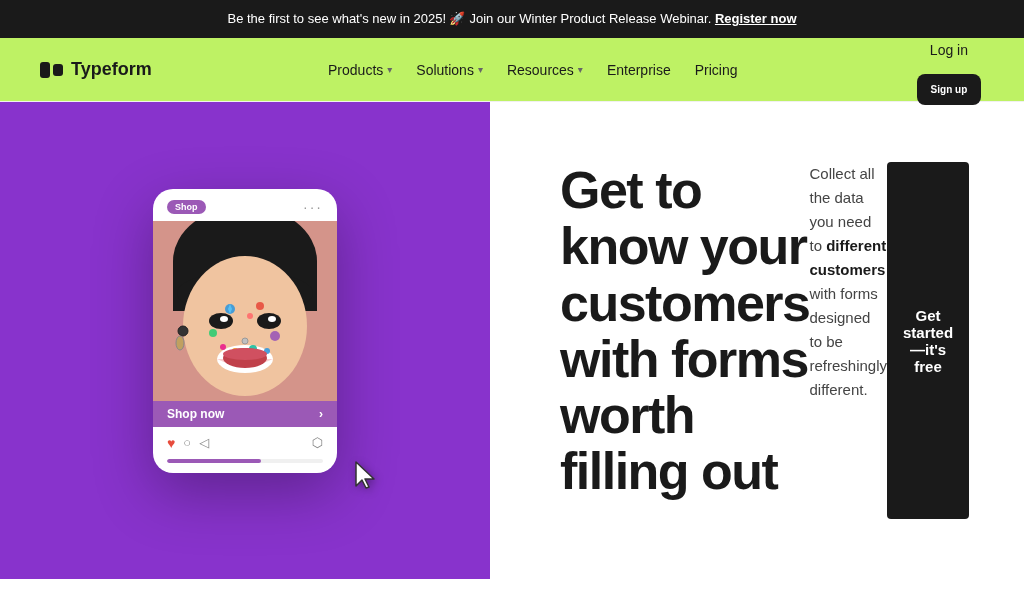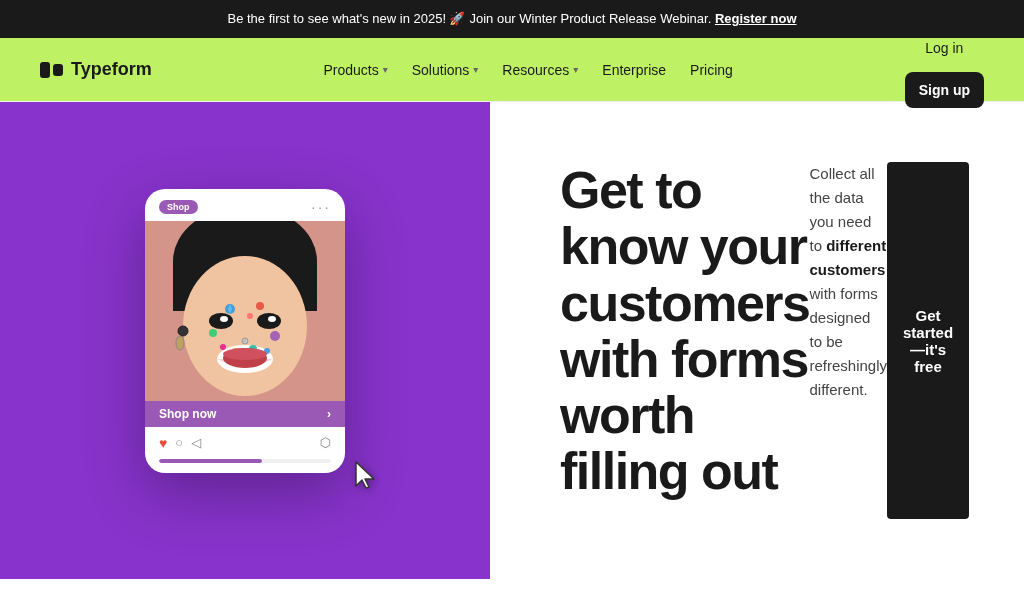--- a/index.html
+++ b/index.html
@@ -86,21 +86,21 @@
       font-size: 14px;
       color: #1a1a1a;
       background: none;
       border: none;
       padding: 8px 16px;
       cursor: pointer;
       border-radius: 6px;
       font-weight: 500;
     }
     .btn-signup {
-      font-size: 14px;
+      font-size: 10px;
       color: #fff;
       background: #1a1a1a;
       border: none;
       padding: 10px 14px;
       border-radius: 8px;
       cursor: pointer;
       font-weight: 600;
     }
 
     
@@ -119,21 +119,21 @@
       align-items: center;
       justify-content: center;
       padding: 40px 40px 60px 40px;
       position: relative;
     }
 
     
     .phone-card {
       background: #fff;
       border-radius: 20px;
-      width: 200px;
+      width: 184px;
       box-shadow: 0 20px 60px rgba(0,0,0,0.3);
       overflow: hidden;
     }
     .card-header {
       display: flex;
       align-items: center;
       justify-content: space-between;
       padding: 10px 14px 6px;
     }
     .card-tag {

